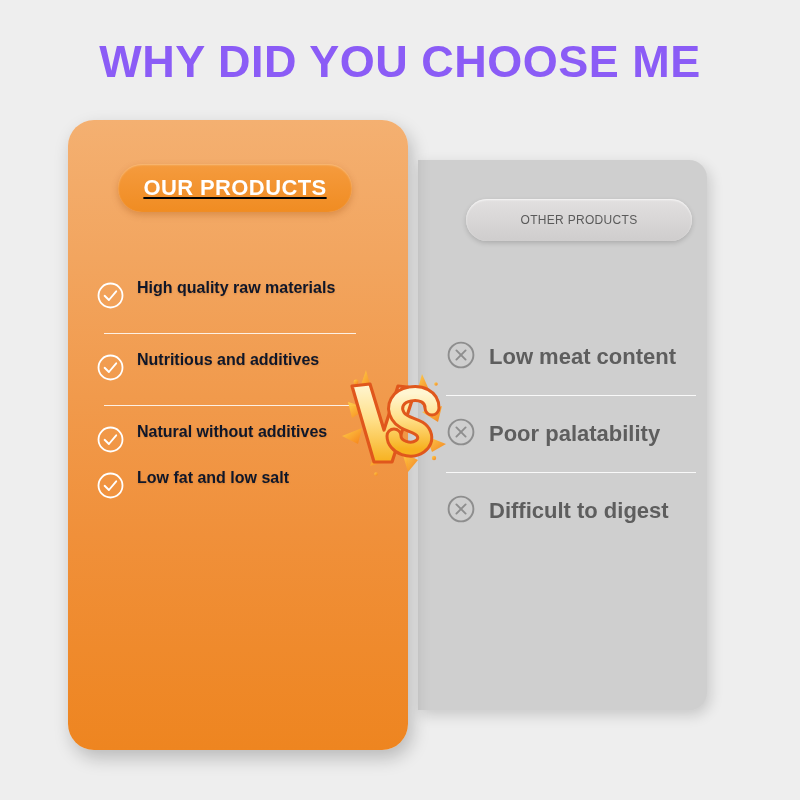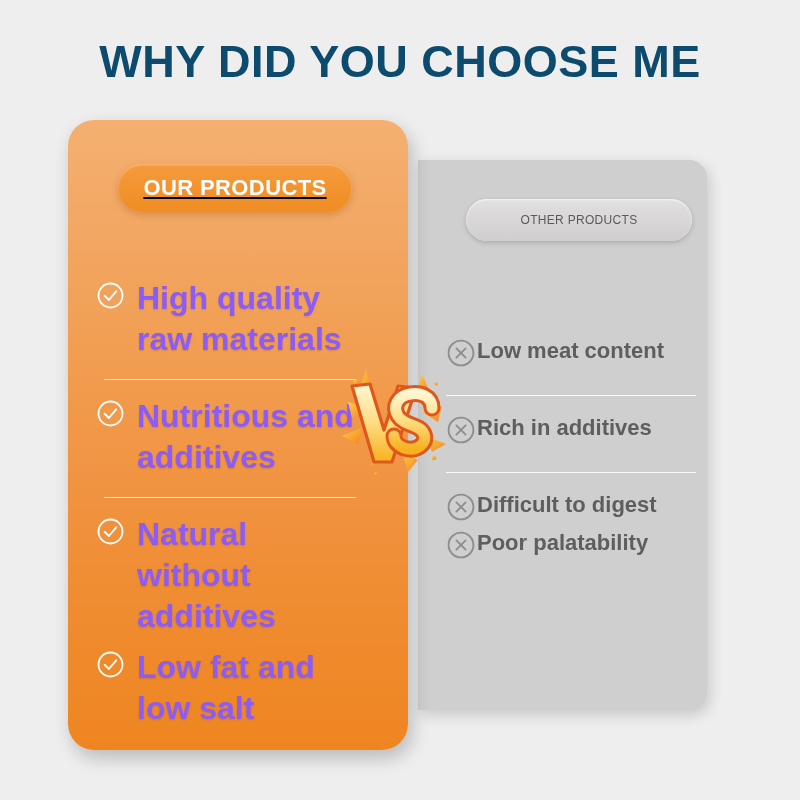--- a/index.html
+++ b/index.html
@@ -18,21 +18,21 @@
   }
 
   
   .title {
     position:absolute;
     top:36px; left:0; right:0;
     text-align:center;
     font-size:45px;
     font-weight:bold;
     letter-spacing:0.5px;
-    color:#0c4a6e;
+    color:#8b5cf6;
     white-space:nowrap;
   }
 
   
   .card-gray {
     position:absolute;
     left:418px; top:160px;
     width:289px; height:550px;
     background:#cfcfcf;
     border-radius:0 18px 18px 0;
@@ -96,47 +96,48 @@
     width:278px;
   }
   .row-left { position:relative; }
   .row-left .body {
     display:flex;
     align-items:flex-start;
     gap:12px;
     padding-bottom:10px;
   }
   .row-left .text {
-    color:#8b5cf6;
-    font-size:32px;
+    color:#0f172a;
+    font-size:16px;
     font-weight:bold;
     line-height:1.28;
     text-shadow:0 1px 2px rgba(140,70,10,0.22);
     max-width:232px;
+    text-align:center;
   }
   .divider-left {
     height:1px;
     background:rgba(255,255,255,0.85);
     margin:9px 0 16px 8px;
     width:252px;
   }
   .row-left:last-child .divider-left { display:none; }
 
   .icon-check { flex:0 0 auto; margin-top:3px; }
 
   
   .list-right {
     position:absolute;
     left:446px; top:338px;
     width:250px;
   }
   .row-right .body {
     display:flex;
-    align-items:flex-start;
-    gap:1px;
+    align-items:center;
+    gap:13px;
     height:38px;
   }
   .row-right .text {
     color:#5e5e5e;
     font-size:22px;
     font-weight:bold;
     line-height:1.2;
     white-space:nowrap;
   }
   .divider-right {
@@ -192,49 +193,36 @@
     </div>
     <div class="row-right">
       <div class="body">
         <span class="icon-cross">
           <svg width="30" height="30" viewBox="0 0 30 30">
             <circle cx="15" cy="15" r="12.4" fill="none" stroke="#8e8e8e" stroke-width="1.9"></circle>
             <line x1="10.4" y1="10.4" x2="19.6" y2="19.6" stroke="#8e8e8e" stroke-width="1.9" stroke-linecap="round"></line>
             <line x1="19.6" y1="10.4" x2="10.4" y2="19.6" stroke="#8e8e8e" stroke-width="1.9" stroke-linecap="round"></line>
           </svg>
         </span>
-        <span class="text">Rich in additives</span>
+        <span class="text">Poor palatability</span>
       </div>
       <div class="divider-right"></div>
     </div>
     <div class="row-right">
       <div class="body">
         <span class="icon-cross">
           <svg width="30" height="30" viewBox="0 0 30 30">
             <circle cx="15" cy="15" r="12.4" fill="none" stroke="#8e8e8e" stroke-width="1.9"></circle>
             <line x1="10.4" y1="10.4" x2="19.6" y2="19.6" stroke="#8e8e8e" stroke-width="1.9" stroke-linecap="round"></line>
             <line x1="19.6" y1="10.4" x2="10.4" y2="19.6" stroke="#8e8e8e" stroke-width="1.9" stroke-linecap="round"></line>
           </svg>
         </span>
         <span class="text">Difficult to digest</span>
       </div>
 
-    </div>
-    <div class="row-right">
-      <div class="body">
-        <span class="icon-cross">
-          <svg width="30" height="30" viewBox="0 0 30 30">
-            <circle cx="15" cy="15" r="12.4" fill="none" stroke="#8e8e8e" stroke-width="1.9"></circle>
-            <line x1="10.4" y1="10.4" x2="19.6" y2="19.6" stroke="#8e8e8e" stroke-width="1.9" stroke-linecap="round"></line>
-            <line x1="19.6" y1="10.4" x2="10.4" y2="19.6" stroke="#8e8e8e" stroke-width="1.9" stroke-linecap="round"></line>
-          </svg>
-        </span>
-        <span class="text">Poor palatability</span>
-      </div>
-      <div class="divider-right"></div>
     </div>
   </div>
 
   <div class="list-left">
     <div class="row-left">
       <div class="body">
         <span class="icon-check">
           <svg width="29" height="29" viewBox="0 0 29 29">
             <circle cx="14.5" cy="14.5" r="12" fill="none" stroke="#ffffff" stroke-width="1.8"></circle>
             <polyline points="8.6,14.8 12.9,19 20.2,10.3" fill="none" stroke="#ffffff" stroke-width="1.9" stroke-linecap="round" stroke-linejoin="round"></polyline>

